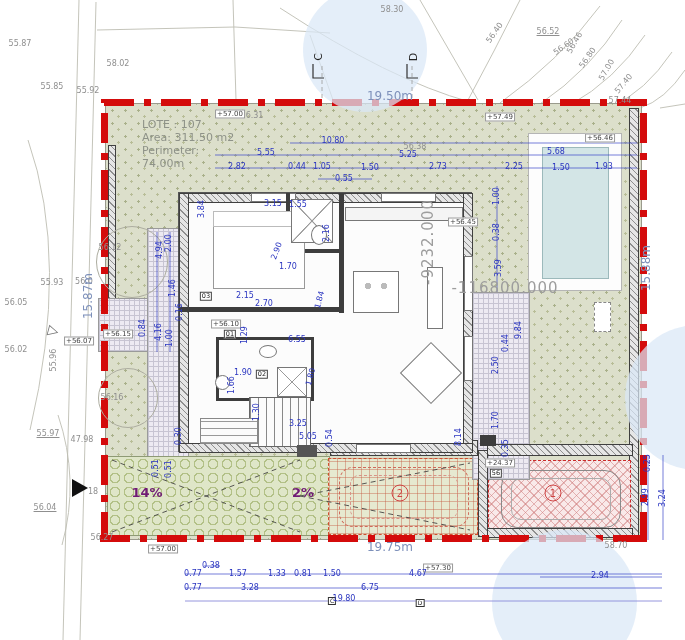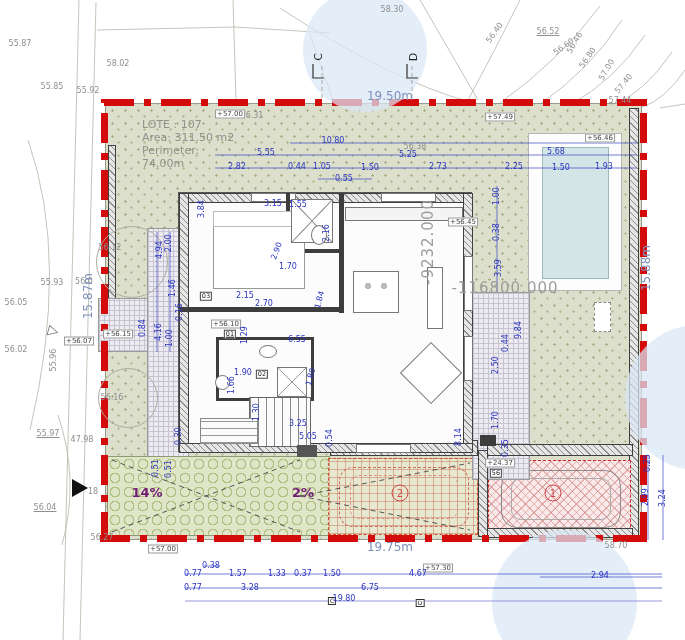--- a/index.html
+++ b/index.html
@@ -315,21 +315,21 @@
       <span class="ann d" style="left: 496px; top: 420px; transform: translate(-50%, -50%) rotate(-90deg);">1.70</span>
       <span class="ann d" style="left: 506px; top: 448px; transform: translate(-50%, -50%) rotate(-90deg);">0.35</span>
       <span class="ann d" style="left: 459px; top: 437px; transform: translate(-50%, -50%) rotate(-90deg);">8.14</span>
       <span class="ann d" style="left: 179px; top: 436px; transform: translate(-50%, -50%) rotate(-90deg);">0.30</span>
       <span class="ann d" style="left: 156px; top: 468px; transform: translate(-50%, -50%) rotate(-90deg);">0.51</span>
       <span class="ann d" style="left: 169px; top: 469px; transform: translate(-50%, -50%) rotate(-90deg);">0.51</span>
       <span class="ann d" style="left: 211px; top: 566px;">0.38</span>
       <span class="ann d" style="left: 193px; top: 574px;">0.77</span>
       <span class="ann d" style="left: 238px; top: 574px;">1.57</span>
       <span class="ann d" style="left: 277px; top: 574px;">1.33</span>
-      <span class="ann d" style="left: 303px; top: 574px;">0.37</span>
+      <span class="ann d" style="left: 303px; top: 574px;">0.81</span>
       <span class="ann d" style="left: 332px; top: 574px;">1.50</span>
       <span class="ann d" style="left: 418px; top: 574px;">4.67</span>
       <span class="ann d" style="left: 193px; top: 588px;">0.77</span>
       <span class="ann d" style="left: 250px; top: 588px;">3.28</span>
       <span class="ann d" style="left: 370px; top: 588px;">6.75</span>
       <span class="ann d" style="left: 344px; top: 599px;">19.80</span>
       <span class="ann d" style="left: 600px; top: 576px;">2.94</span>
       <span class="ann d" style="left: 648px; top: 463px; transform: translate(-50%, -50%) rotate(-90deg);">0.25</span>
       <span class="ann d" style="left: 646px; top: 497px; transform: translate(-50%, -50%) rotate(-90deg);">2.99</span>
       <span class="ann d" style="left: 663px; top: 498px; transform: translate(-50%, -50%) rotate(-90deg);">3.24</span>

